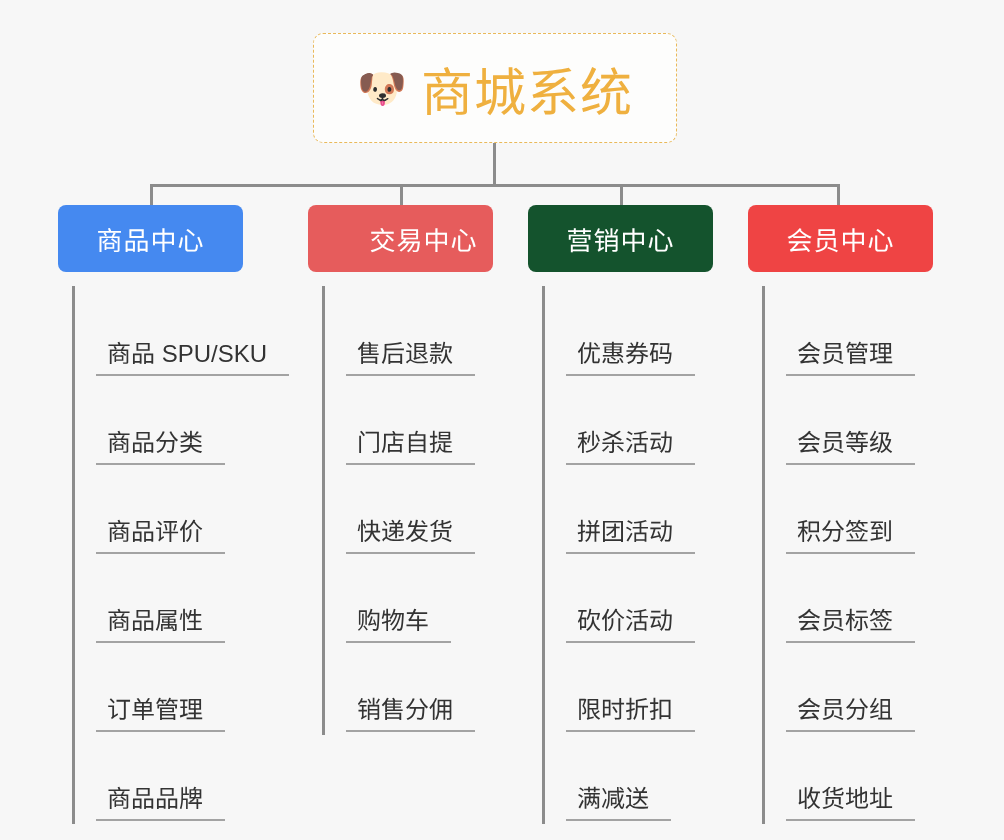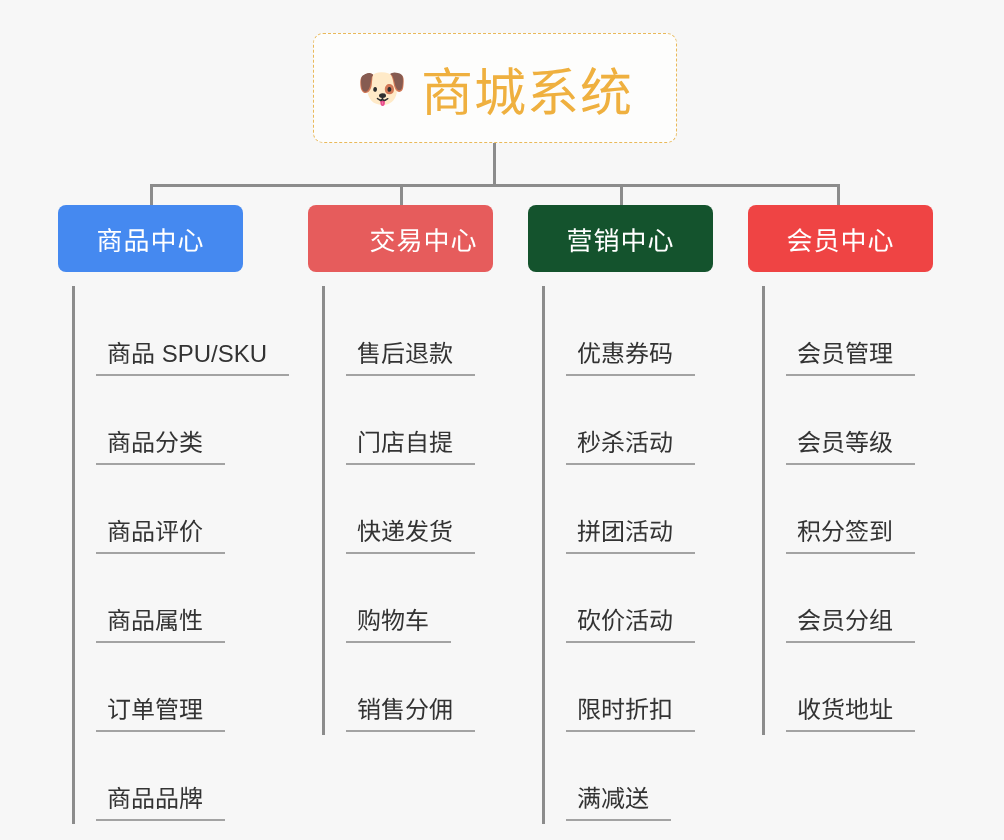--- a/index.html
+++ b/index.html
@@ -216,20 +216,23 @@
       <div class="leaf-item">
         <span class="leaf-label">会员管理</span>
       </div>
       <div class="leaf-item">
         <span class="leaf-label">会员等级</span>
       </div>
       <div class="leaf-item">
         <span class="leaf-label">积分签到</span>
       </div>
       <div class="leaf-item">
+        <span class="leaf-label">会员标签</span>
+      </div>
+      <div class="leaf-item">
         <span class="leaf-label">会员分组</span>
       </div>
       <div class="leaf-item">
         <span class="leaf-label">收货地址</span>
       </div>
     </div>
   </div>
 
 </div>
 

